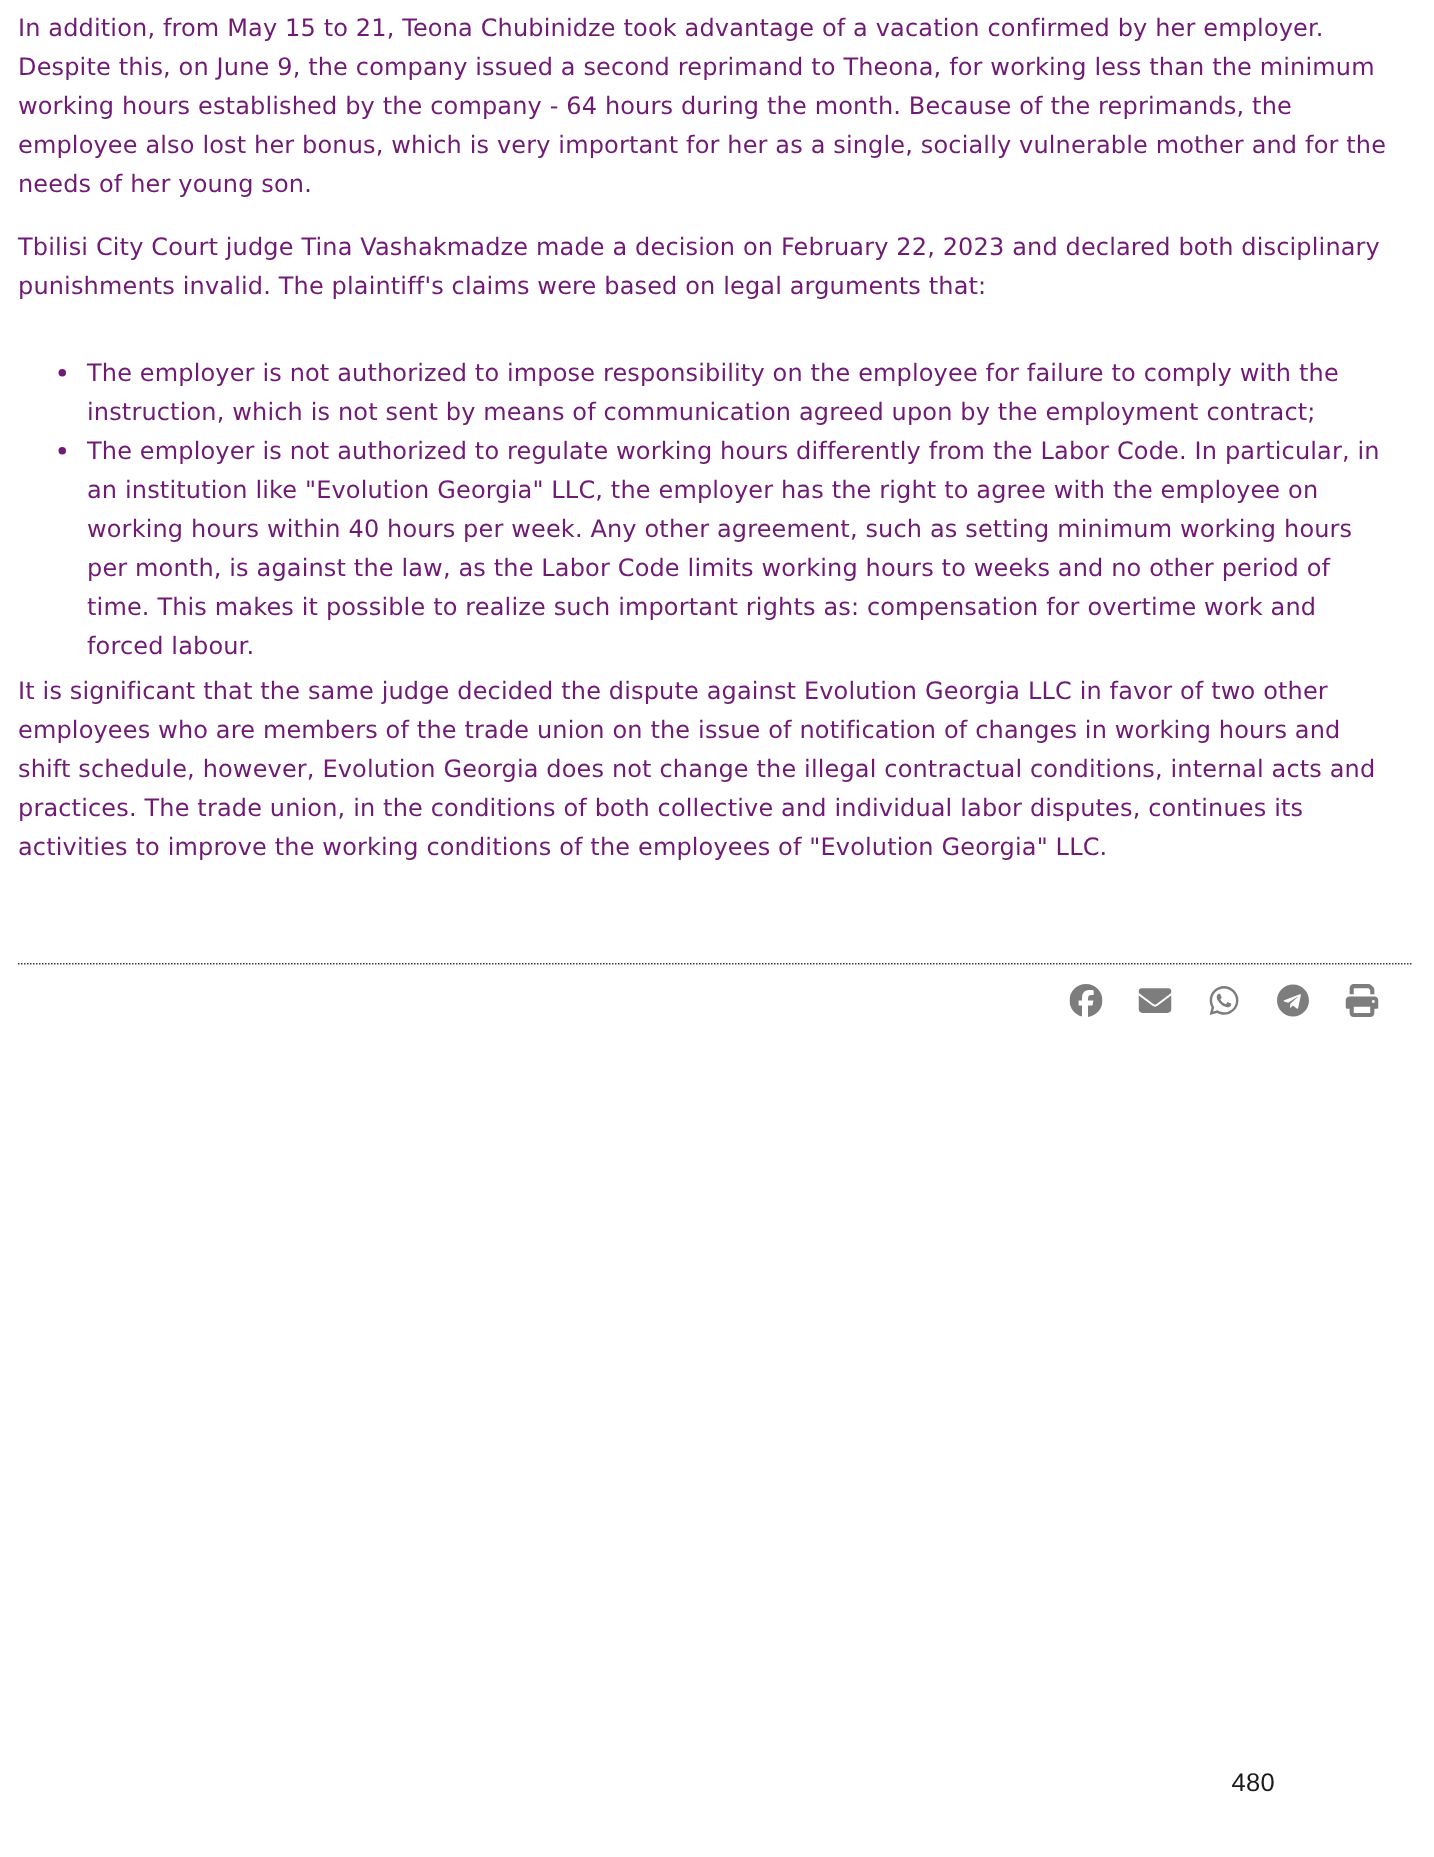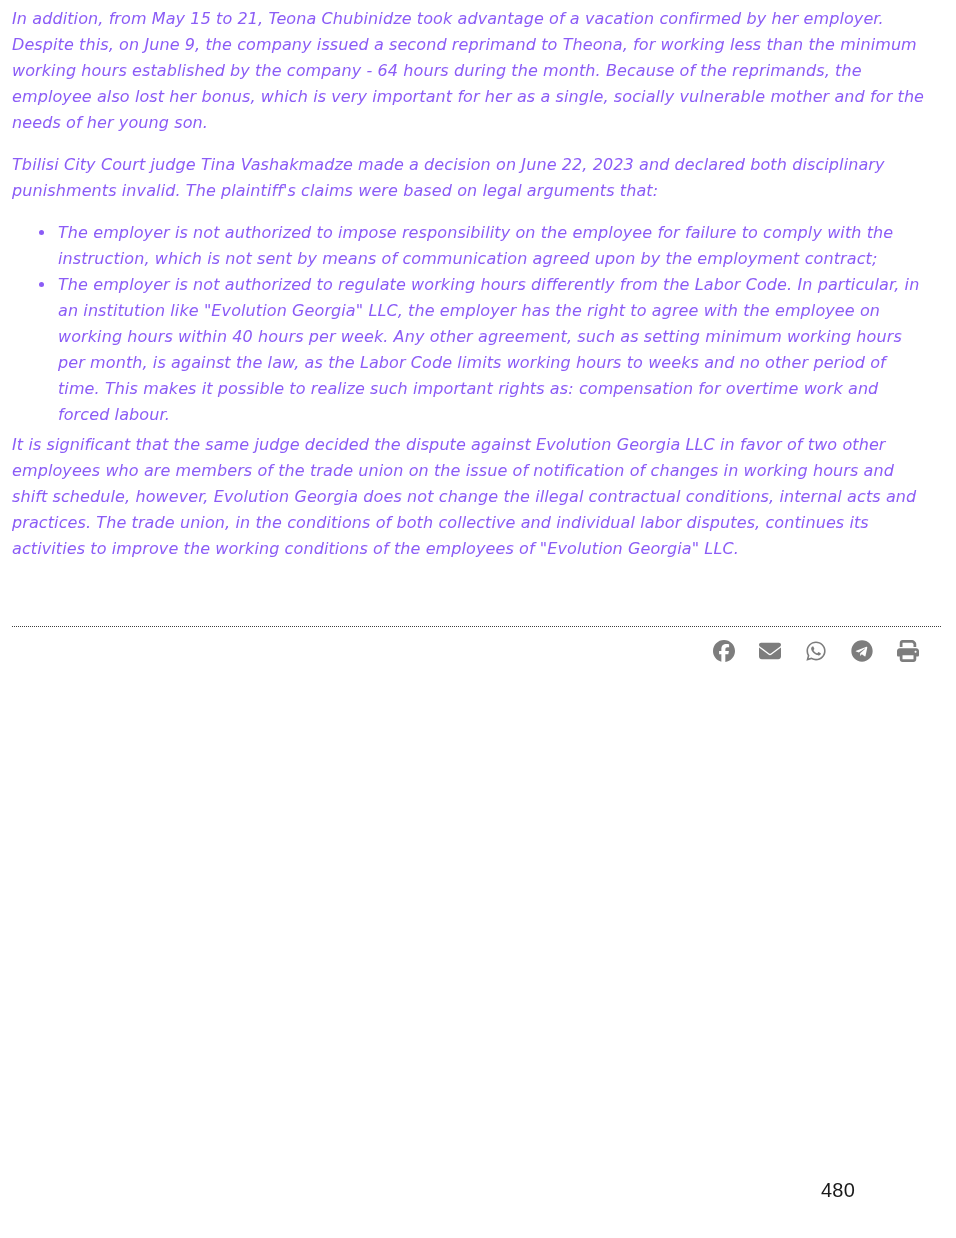--- a/index.html
+++ b/index.html
@@ -7,31 +7,30 @@
   body {
     width: 956px;
     height: 1238px;
     position: relative;
     font-family: "DejaVu Sans", sans-serif;
     overflow: hidden;
   }
   .article {
     padding: 6px 15px 0 12px;
     width: 941px;
-    color: #8b5cf6;
+    color: #701a75;
     font-size: 16px;
     line-height: 26px;
     letter-spacing: 0.1px;
-    font-style: italic;
   }
   .article p { margin: 16px 0 0 0; }
   .article p.first { margin-top: 0; }
   .article p.after-list { margin-top: 4px; }
   .article ul {
-    margin: 16px 0 0 0;
+    margin: 32px 0 0 0;
     padding-left: 44px;
     list-style: disc;
   }
   .article ul li { padding-left: 2px; }
   .divider {
     margin: 64px 15px 0 12px;
     border-top: 1.5px dotted #3f3f3f;
     height: 0;
   }
   .share-row {
@@ -52,31 +51,31 @@
     border: none;
     cursor: pointer;
     padding: 0;
   }
   .share-btn svg { width: 22px; height: 22px; fill: #7d7d7d; display: block; }
   .page-number {
     position: absolute;
     left: 821px;
     top: 1179px;
     font-family: "Liberation Sans", sans-serif;
-    font-size: 20px;
+    font-size: 17px;
     color: #1a1a1a;
     letter-spacing: 0.2px;
   }
 </style>
 </head>
 <body>
 
 <div class="article">
   <p class="first">In addition, from May 15 to 21, Teona Chubinidze took advantage of a vacation confirmed by her employer. Despite this, on June 9, the company issued a second reprimand to Theona, for working less than the minimum working hours established by the company - 64 hours during the month. Because of the reprimands, the employee also lost her bonus, which is very important for her as a single, socially vulnerable mother and for the needs of her young son.</p>
-  <p>Tbilisi City Court judge Tina Vashakmadze made a decision on June 22, 2023 and declared both disciplinary punishments invalid. The plaintiff's claims were based on legal arguments that:</p>
+  <p>Tbilisi City Court judge Tina Vashakmadze made a decision on February 22, 2023 and declared both disciplinary punishments invalid. The plaintiff's claims were based on legal arguments that:</p>
   <ul>
     <li>The employer is not authorized to impose responsibility on the employee for failure to comply with the instruction, which is not sent by means of communication agreed upon by the employment contract;</li>
     <li>The employer is not authorized to regulate working hours differently from the Labor Code. In particular, in an institution like "Evolution Georgia" LLC, the employer has the right to agree with the employee on working hours within 40 hours per week. Any other agreement, such as setting minimum working hours per month, is against the law, as the Labor Code limits working hours to weeks and no other period of time. This makes it possible to realize such important rights as: compensation for overtime work and forced labour.</li>
   </ul>
   <p class="after-list">It is significant that the same judge decided the dispute against Evolution Georgia LLC in favor of two other employees who are members of the trade union on the issue of notification of changes in working hours and shift schedule, however, Evolution Georgia does not change the illegal contractual conditions, internal acts and practices. The trade union, in the conditions of both collective and individual labor disputes, continues its activities to improve the working conditions of the employees of "Evolution Georgia" LLC.</p>
 </div>
 
 <div class="divider"></div>
 
 <div class="share-row">

